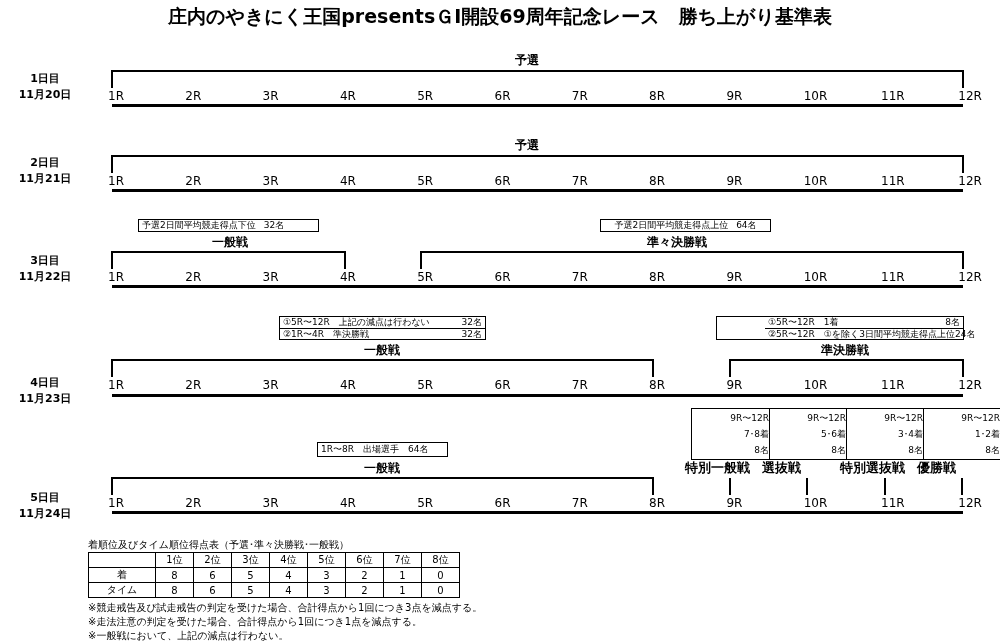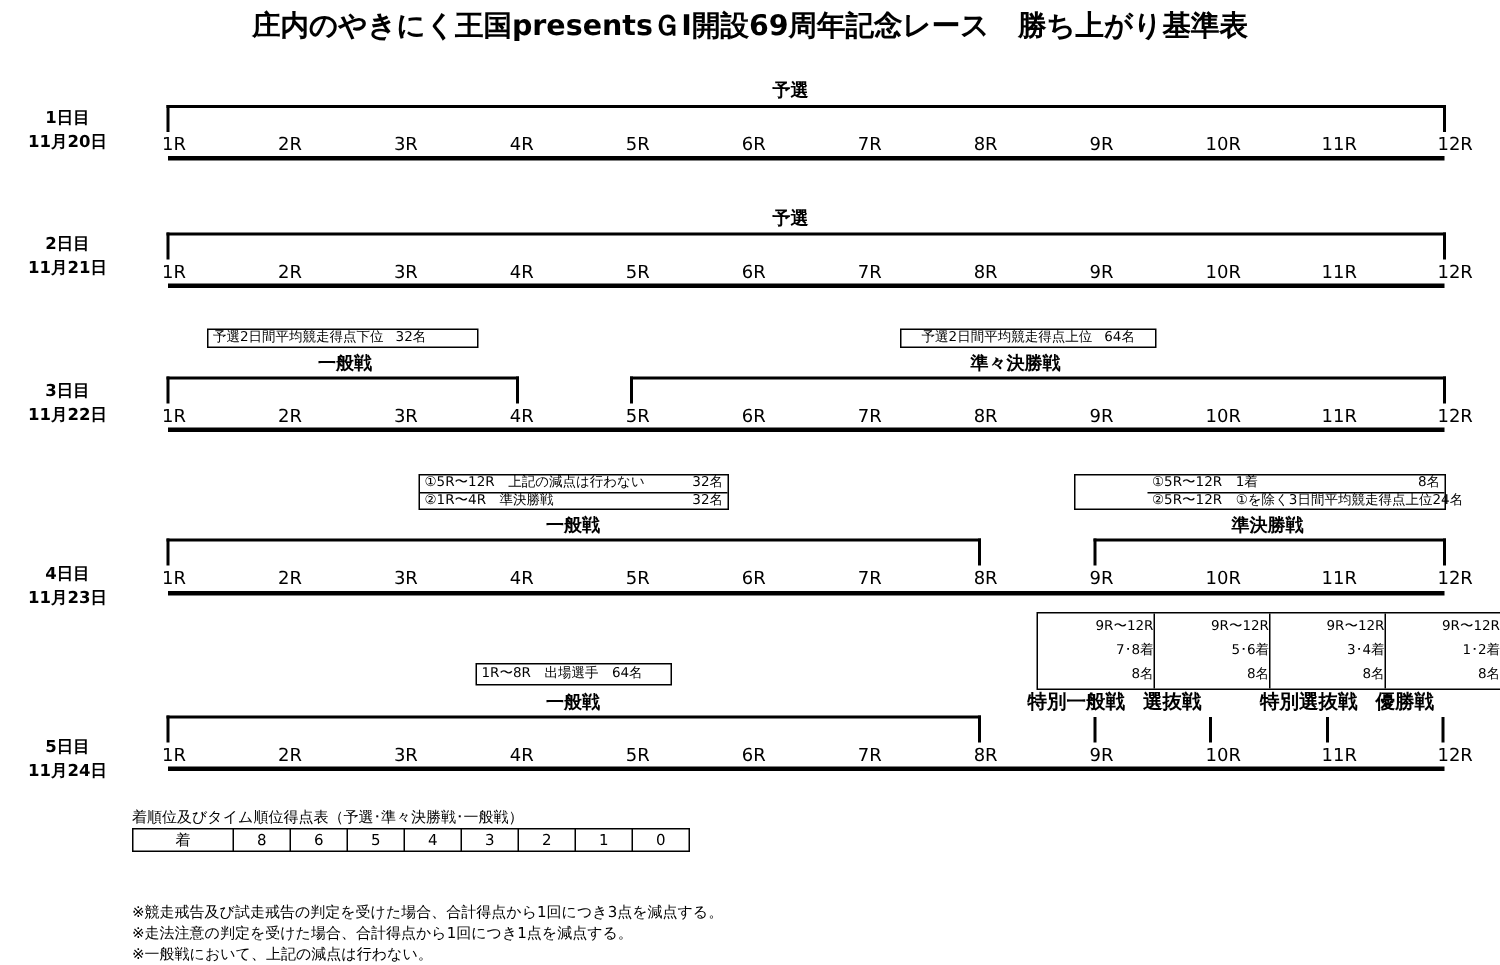--- a/index.html
+++ b/index.html
@@ -223,29 +223,51 @@
       <div class="race" style="left: 807.7px; top: 496px;">10R</div>
       <div class="race" style="left: 885px; top: 496px;">11R</div>
       <div class="race" style="left: 962.3px; top: 496px;">12R</div>
     </div>
   <div class="baseline" style="left:112px;top:511px;width:851px;"></div>
 </div>
 
 <div class="pts-caption">着順位及びタイム順位得点表（予選･準々決勝戦･一般戦）</div>
 <table class="pts">
   <tbody>
+      <tr>
+    <td class="hdr"></td>
+    <td class="c">1位</td>
+    <td class="c">2位</td>
+    <td class="c">3位</td>
+    <td class="c">4位</td>
+    <td class="c">5位</td>
+    <td class="c">6位</td>
+    <td class="c">7位</td>
+    <td class="c">8位</td>
+  </tr>
   <tr>
     <td class="hdr">着</td>
     <td class="c">8</td>
     <td class="c">6</td>
     <td class="c">5</td>
     <td class="c">4</td>
     <td class="c">3</td>
     <td class="c">2</td>
     <td class="c">1</td>
     <td class="c">0</td>
   </tr>
+  <tr>
+    <td class="hdr">タイム</td>
+    <td class="c">8</td>
+    <td class="c">6</td>
+    <td class="c">5</td>
+    <td class="c">4</td>
+    <td class="c">3</td>
+    <td class="c">2</td>
+    <td class="c">1</td>
+    <td class="c">0</td>
+  </tr>
 </tbody>
   </table>
 
 <div class="note" style="top:601px;">※競走戒告及び試走戒告の判定を受けた場合、合計得点から1回につき3点を減点する。</div>
 <div class="note" style="top:615px;">※走法注意の判定を受けた場合、合計得点から1回につき1点を減点する。</div>
 <div class="note" style="top:629px;">※一般戦において、上記の減点は行わない。</div>
 
 </body></html>

